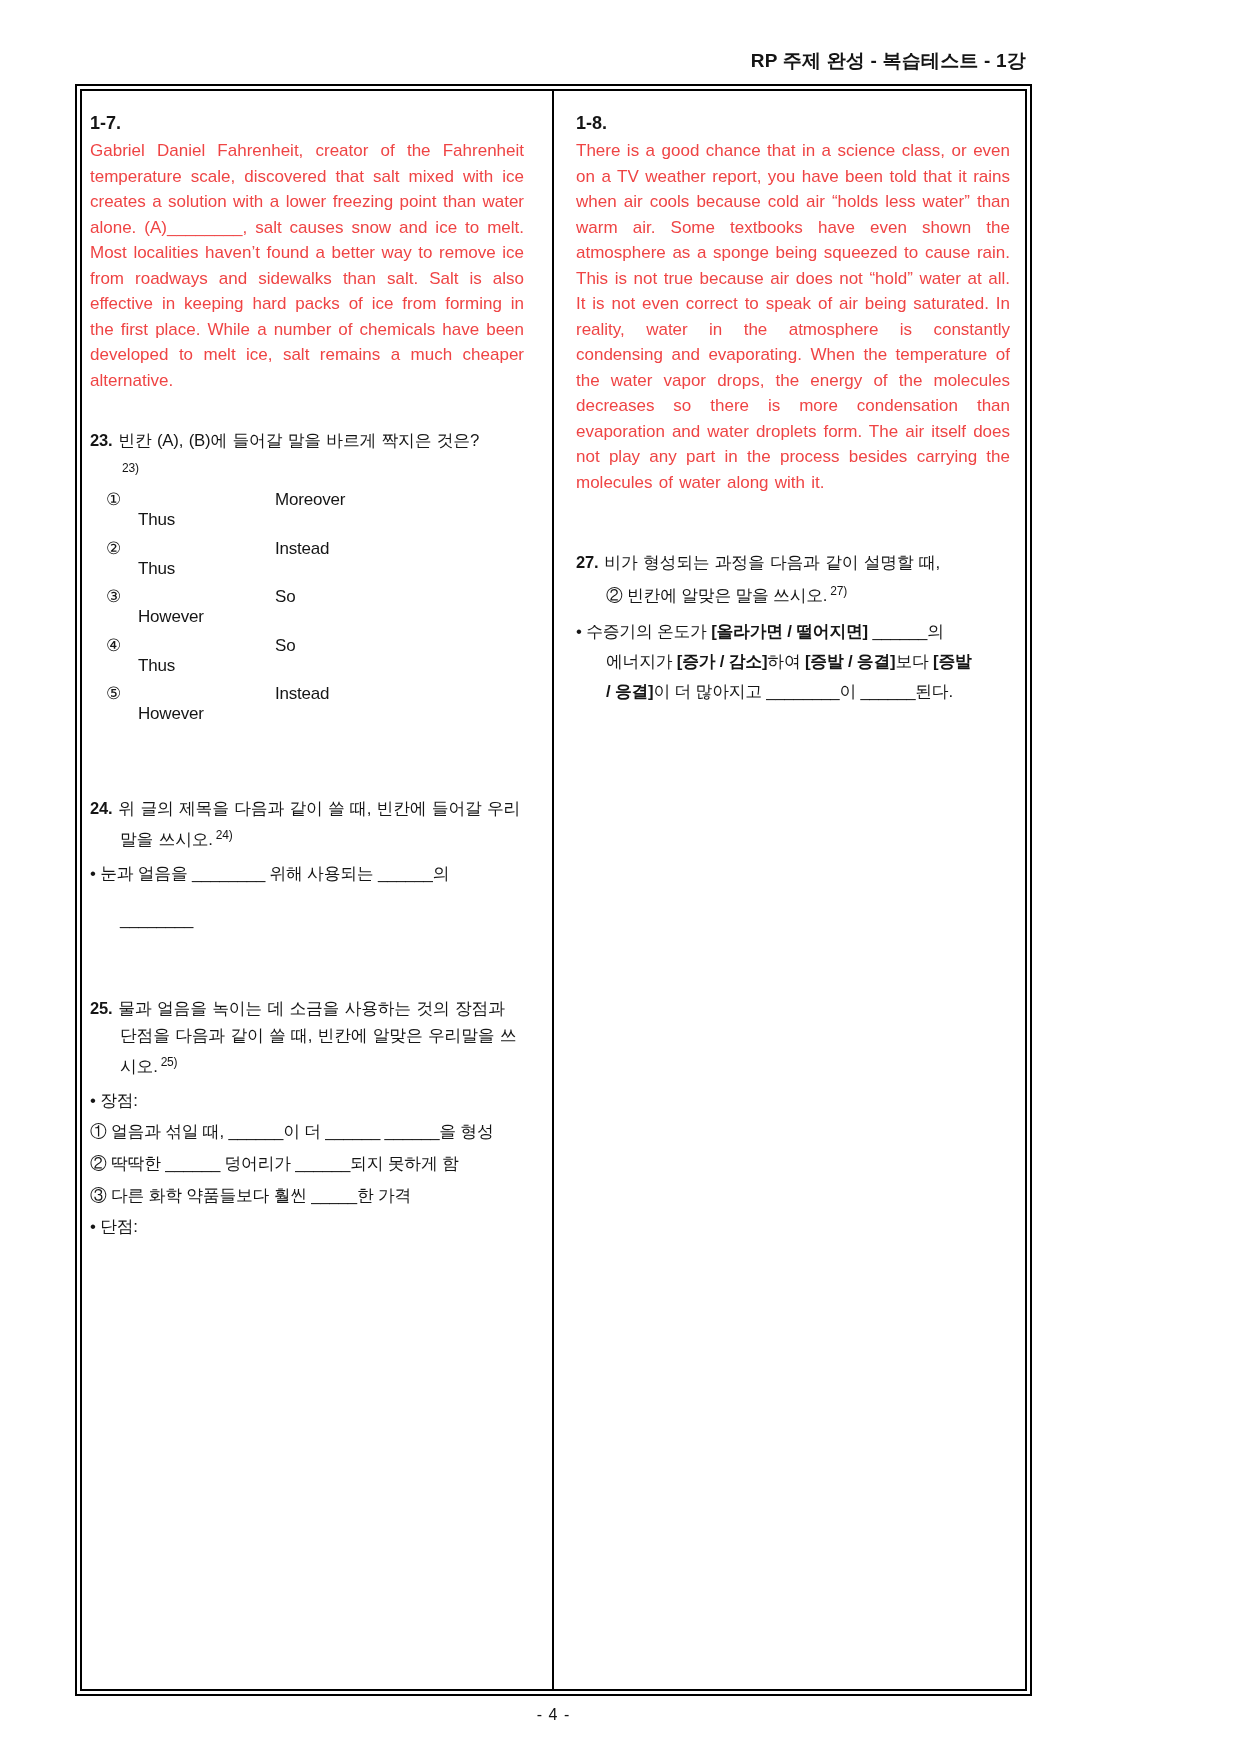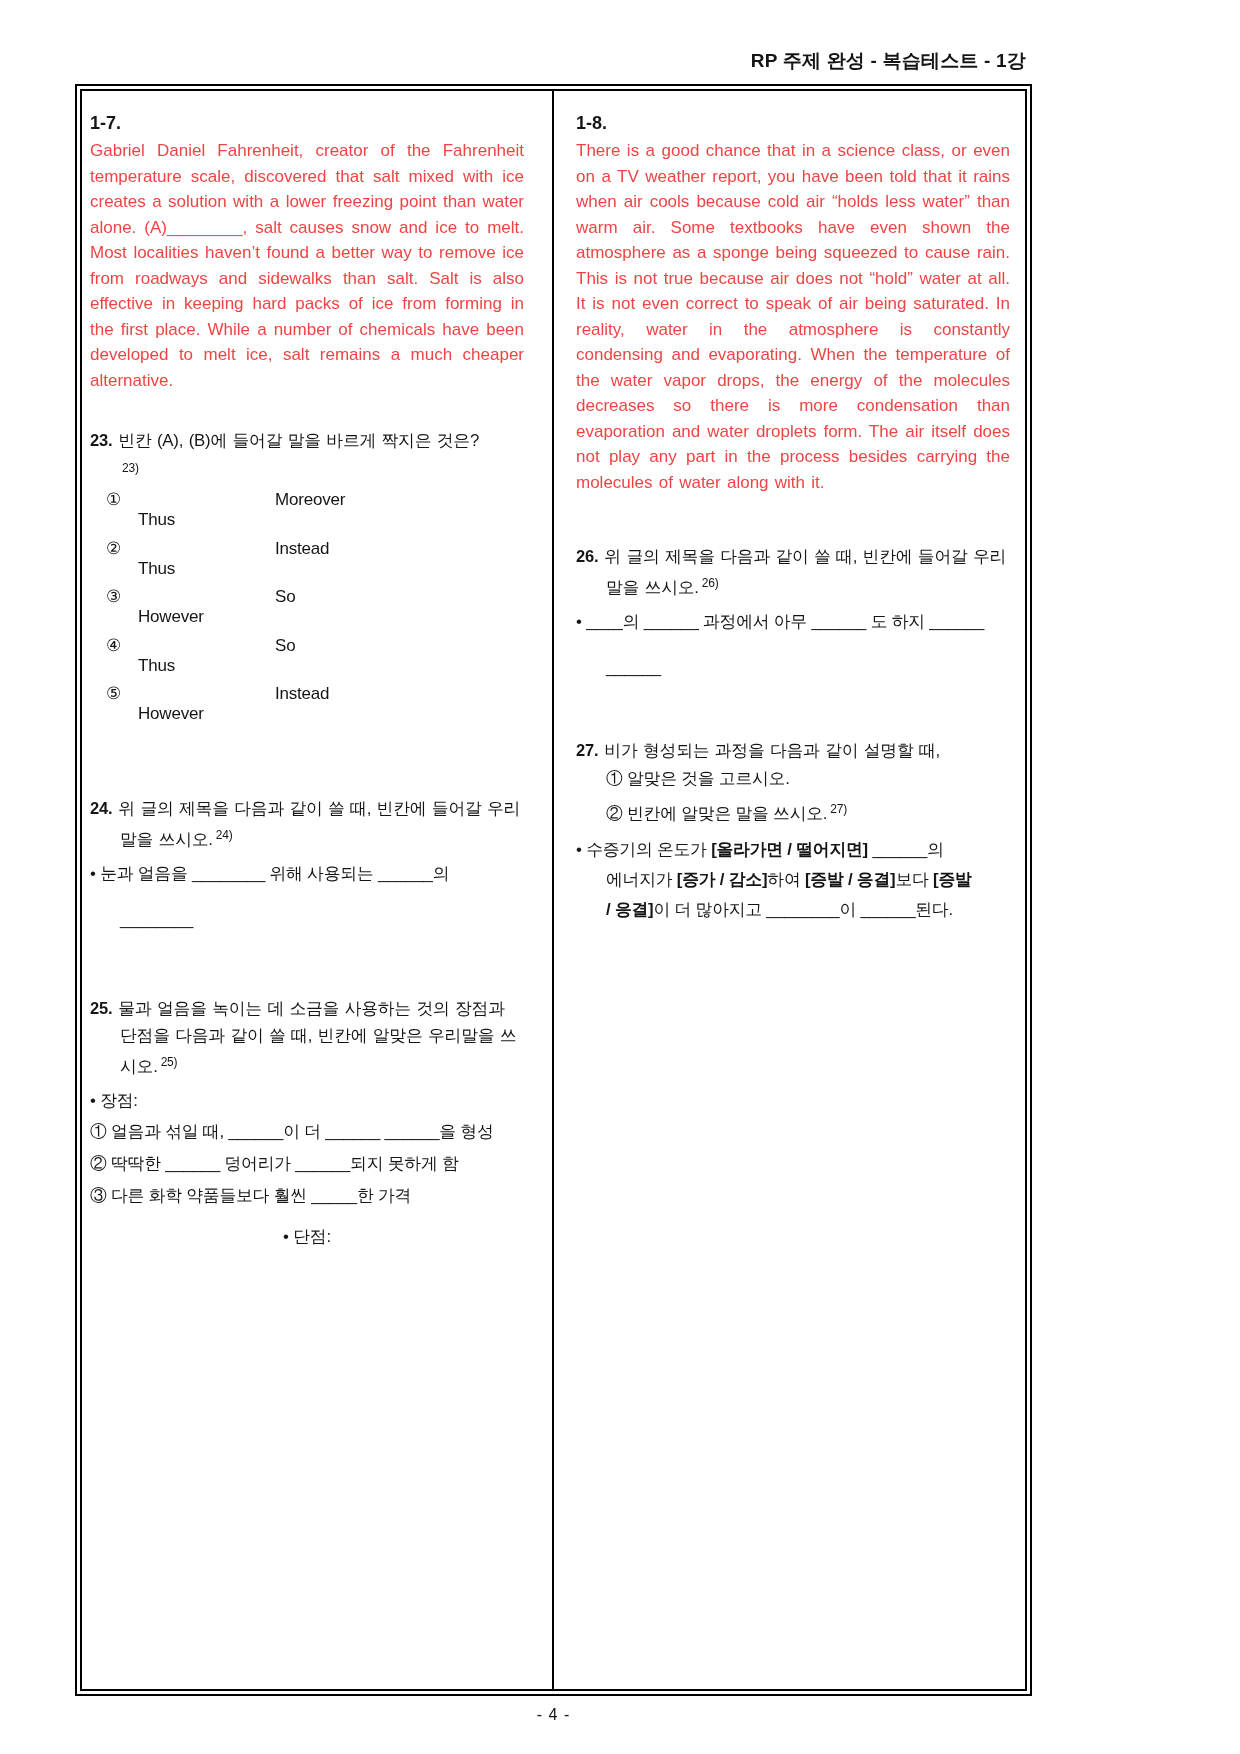--- a/index.html
+++ b/index.html
@@ -38,21 +38,21 @@
   .blank-cont { padding-left:30px; margin-top:16px; line-height:30px; }
   .sub { padding-left:30px; line-height:30px; }
   .list-line { line-height:32px; }
   .b { font-weight:700; }
 
   .q23 { margin-top:34px; }
   .q24 { margin-top:66px; }
   .q25 { margin-top:60px; }
   .q26 { margin-top:48px; }
   .q27 { margin-top:54px; }
-  .cons-label { margin-top:10px;text-align:center; }
+  .cons-label { margin-top:0; }
 
   .footer { position:absolute; top:1706px; left:75px; width:957px; text-align:center;
             font-size:16px; letter-spacing:1px; }
 </style>
 </head>
 <body>
 
 <div class="page">
 
   <div class="header">
@@ -118,33 +118,25 @@
         <div class="bullet cons-label">• 단점:</div>
       </div>
     </div>
 
     <div class="divider"></div>
 
     <div class="col col-right">
       <div class="section-id">1-8.</div>
       <p class="passage">There is a good chance that in a science class, or even on a TV weather report, you have been told that it rains when air cools because cold air “holds less water” than warm air. Some textbooks have even shown the atmosphere as a sponge being squeezed to cause rain. This is not true because air does not “hold” water at all. It is not even correct to speak of air being saturated. In reality, water in the atmosphere is constantly condensing and evaporating. When the temperature of the water vapor drops, the energy of the molecules decreases so there is more condensation than evaporation and water droplets form. The air itself does not play any part in the process besides carrying the molecules of water along with it.</p>
 
-      <div class="q q26">
-        <div class="q-head">
-          <span class="q-num">26.</span><span>위 글의 제목을 다음과 같이 쓸 때, 빈칸에 들어갈 우리말을 쓰시오.</span><span class="fn">26)</span>
-        </div>
-        <div class="bullet">• ____의 ______ 과정에서 아무 ______ 도 하지 ______</div>
-        <div class="blank-cont">______</div>
-      </div>
 
       <div class="q q27">
         <div class="q-head">
           <span class="q-num">27.</span><span>비가 형성되는 과정을 다음과 같이 설명할 때,</span>
         </div>
-        <div class="sub">① 알맞은 것을 고르시오.</div>
         <div class="sub">
           <span>② 빈칸에 알맞은 말을 쓰시오.</span><span class="fn">27)</span>
         </div>
         <div class="bullet">
           <span>• 수증기의 온도가 </span><span class="b">[올라가면 / 떨어지면]</span><span> ______의</span>
         </div>
         <div class="sub">
           <span>에너지가 </span><span class="b">[증가 / 감소]</span><span>하여 </span><span class="b">[증발 / 응결]</span><span>보다 </span><span class="b">[증발</span>
         </div>
         <div class="sub">

